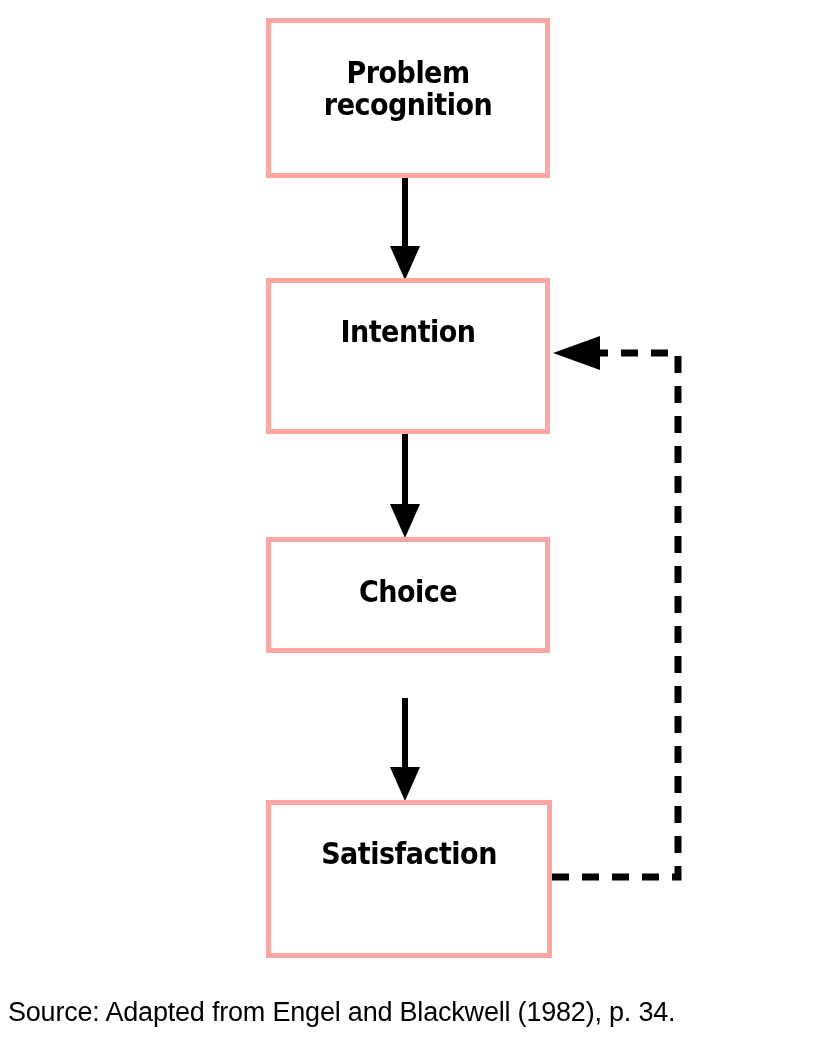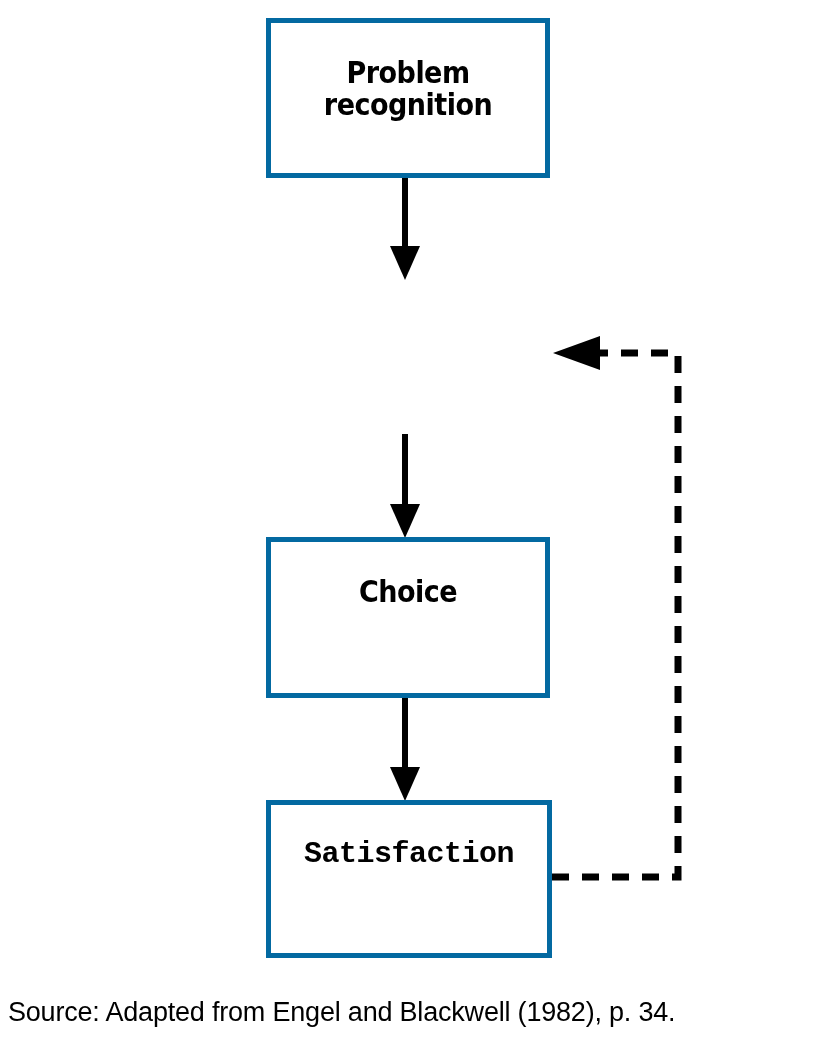--- a/index.html
+++ b/index.html
@@ -21,21 +21,21 @@
     position: absolute;
     left: 0;
     top: 0;
     width: 838px;
     height: 1058px;
   }
   .node-box {
     position: absolute;
     box-sizing: border-box;
     background: #ffffff;
-    border: 5px solid #0369a1;
+    border: 5px solid #fca5a5;
   }
   .node-label {
     position: absolute;
     left: 0;
     right: 0;
     text-align: center;
     color: #000000;
     font-family: "DejaVu Sans", sans-serif;
     font-weight: bold;
     font-stretch: condensed;
@@ -87,24 +87,27 @@
       <path d="M 552 877 L 678 877 L 678 353 L 600 353" fill="none" stroke="#000000" stroke-width="7" stroke-dasharray="17,13" stroke-linecap="butt"></path>
       <polygon points="600,336 600,370 553,353" fill="#000000"></polygon>
     </g>
   </svg>
 
   <div class="node-box" style="left:266px; top:18px; width:284px; height:160px;">
     <div class="node-label" style="top:34px; font-size:30px;">Problem
 recognition</div>
   </div>
 
+  <div class="node-box" style="left:266px; top:278px; width:284px; height:156px;">
+    <div class="node-label" style="top:33px; font-size:30px;">Intention</div>
+  </div>
 
-  <div class="node-box" style="left:266px; top:537px; width:284px; height:161px;">
+  <div class="node-box" style="left:266px; top:537px; width:284px; height:116px;">
     <div class="node-label" style="top:34px; font-size:30px;">Choice</div>
   </div>
 
   <div class="node-box" style="left:266px; top:800px; width:286px; height:158px;">
-    <div class="node-label" style="top:33px; font-size:30px;font-family:Liberation Mono, monospace;">Satisfaction</div>
+    <div class="node-label" style="top:33px; font-size:30px;">Satisfaction</div>
   </div>
 
   <div class="caption">Source: Adapted from Engel and Blackwell (1982), p. 34.</div>
 
 </div>
 
 </body></html>

